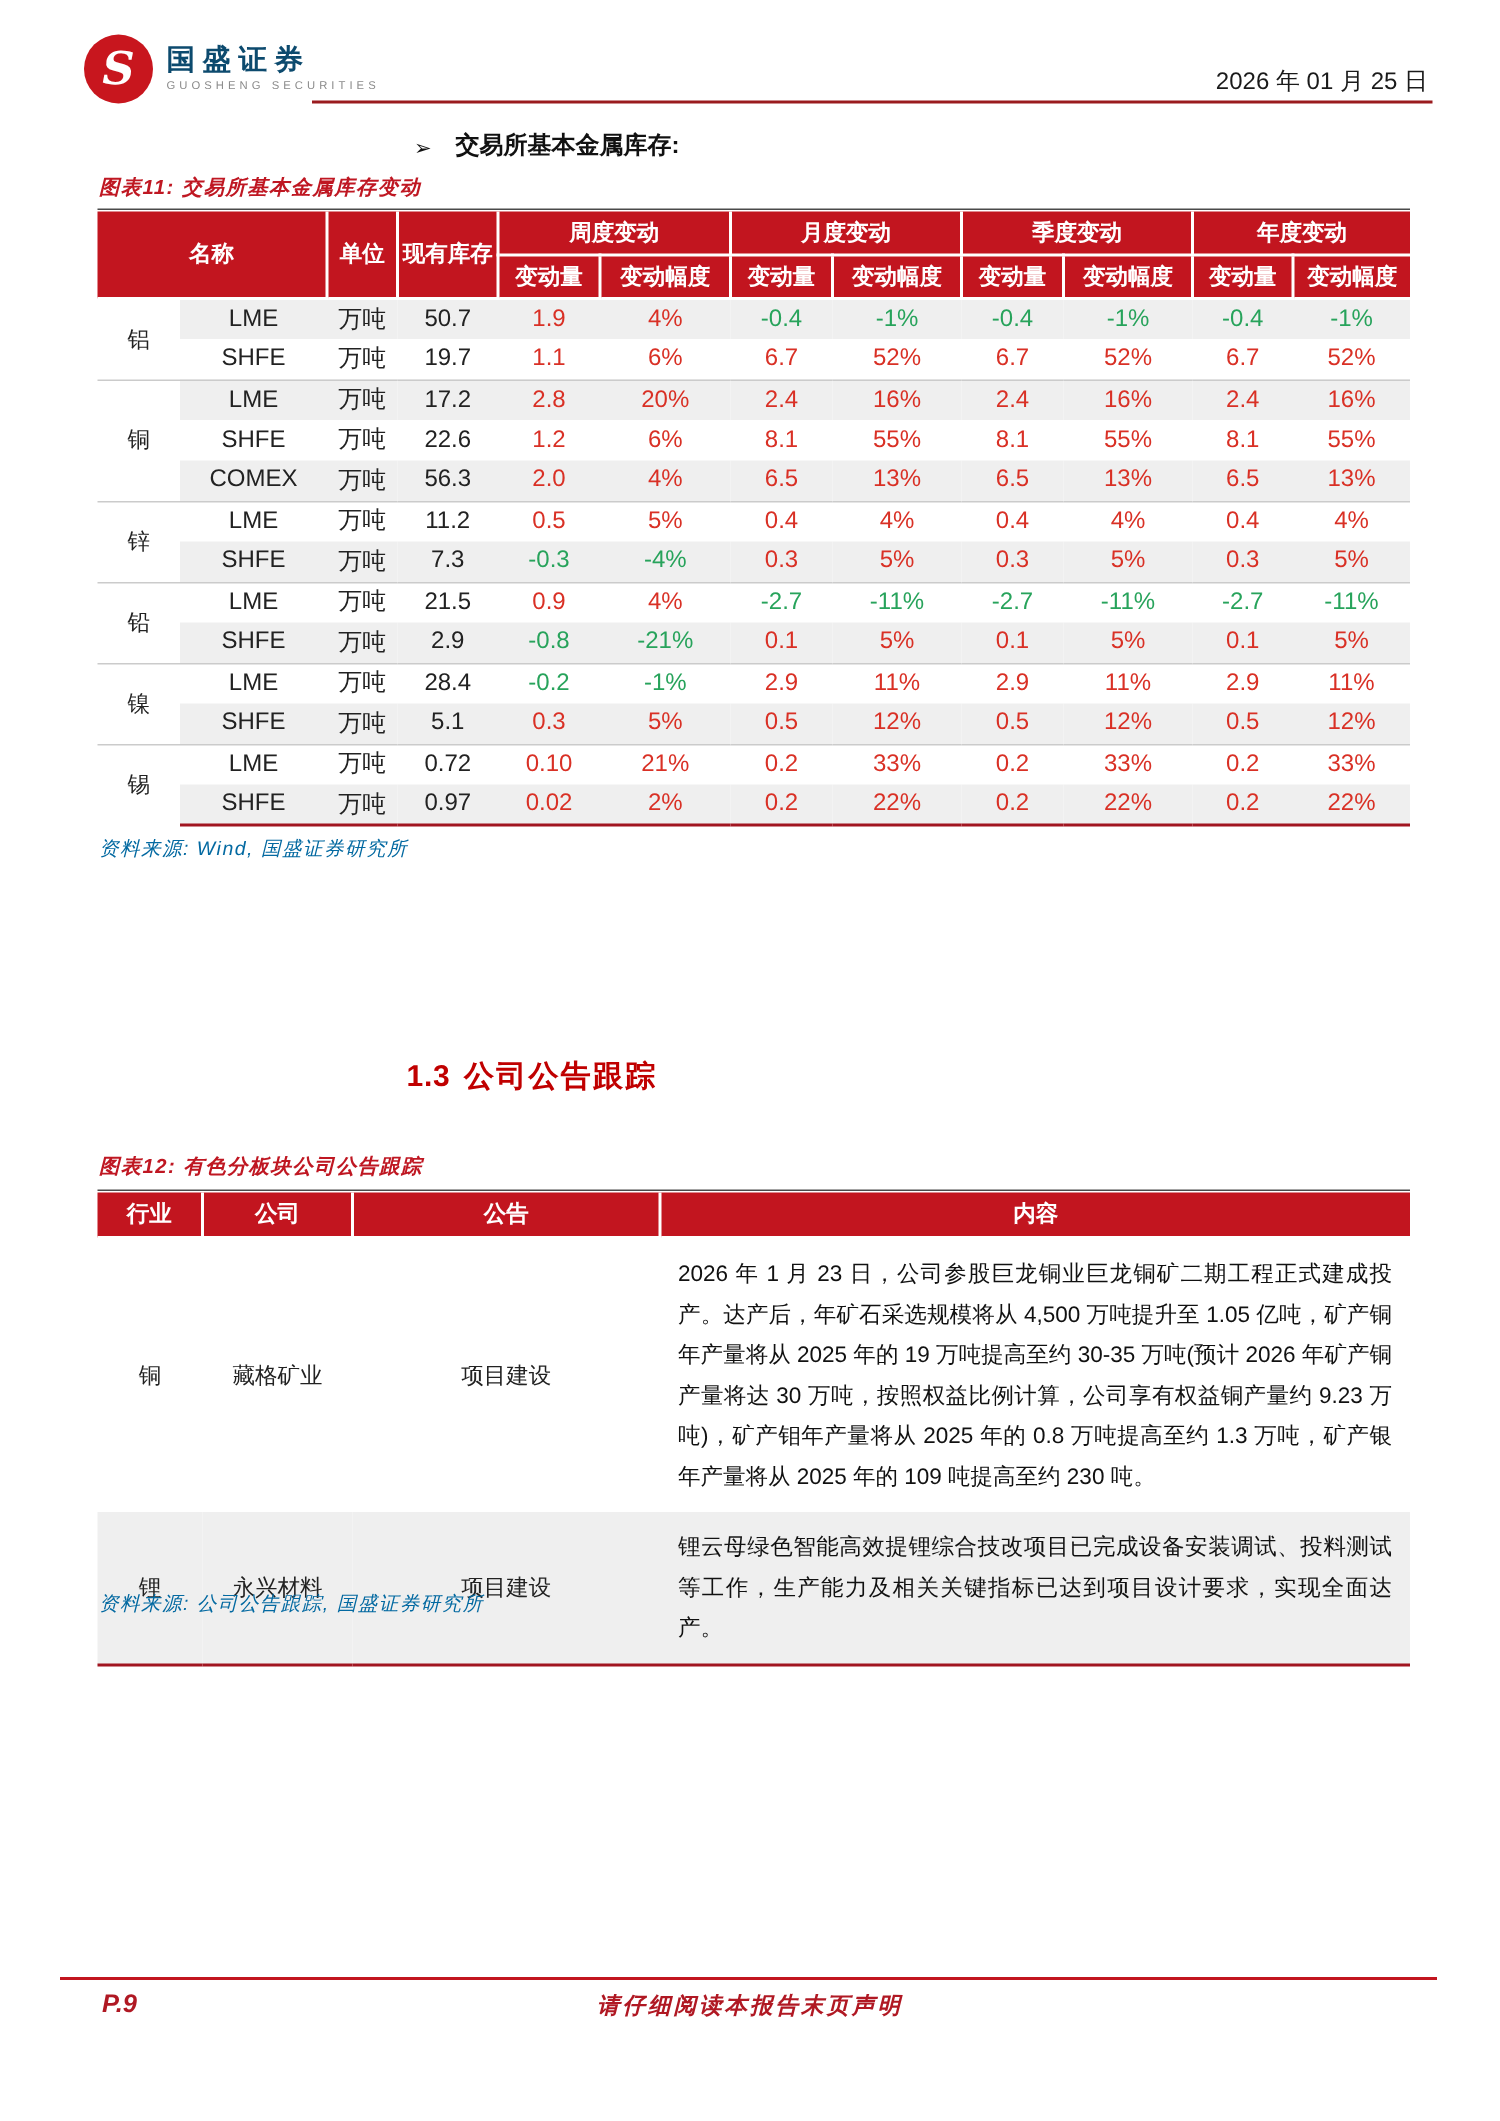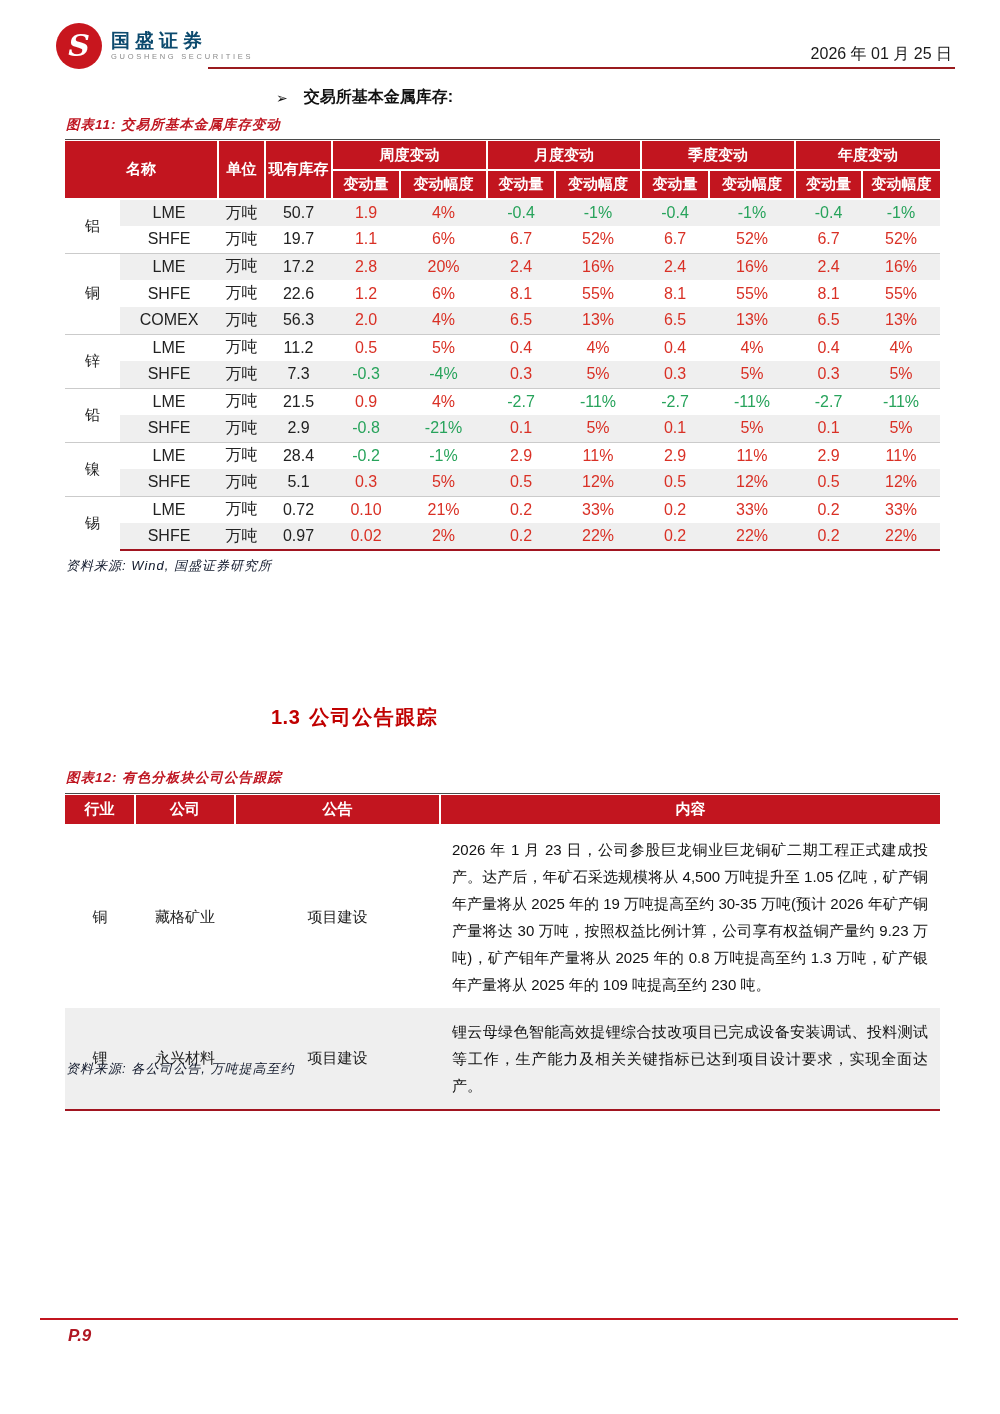--- a/index.html
+++ b/index.html
@@ -14,21 +14,21 @@
   .header-date{position:absolute;top:44px;right:48px;font-size:16px;color:#1a1a1a;}
   .header-line{position:absolute;top:67px;left:208px;width:747px;height:0;border-top:2px solid #9A1B1E;}
 
   
   .bullet{position:absolute;top:87px;left:276px;font-size:16px;font-weight:bold;color:#111;display:flex;gap:16px;align-items:center;}
   .bullet-marker{font-size:14px;font-weight:normal;}
 
   
   .fig-caption{position:absolute;left:66px;font-size:13.5px;font-style:italic;font-weight:bold;color:#BF1722;letter-spacing:1px;}
   .caption-rule{position:absolute;left:65px;width:875px;border-top:1px solid #4a4a4a;height:0;}
-  .source-note{position:absolute;left:66px;font-size:13px;font-style:italic;color:#0f172a;letter-spacing:1px;}
+  .source-note{position:absolute;left:66px;font-size:13px;font-style:italic;color:#0369a1;letter-spacing:1px;}
 
   
   .tbl{border-collapse:collapse;table-layout:fixed;width:875px;}
   .tbl1-wrap{position:absolute;top:141px;left:65px;}
   .tbl th{background:#C2151F;color:#fff;font-size:15px;font-weight:bold;text-align:center;vertical-align:middle;
           border-right:2px solid #fff;border-bottom:2px solid #fff;padding:2px 2px;}
   .tbl thead tr th:last-child{border-right:none;}
   .tbl1 thead tr{height:29px;}
   .tbl1 tbody tr{height:27px;}
   .tbl td{font-size:16px;text-align:center;vertical-align:middle;padding:0 2px;border:none;}
@@ -335,18 +335,19 @@
         </tr>
         <tr class="r2">
           <td>锂</td>
           <td>永兴材料</td>
           <td>项目建设</td>
           <td class="content-cell">锂云母绿色智能高效提锂综合技改项目已完成设备安装调试、投料测试等工作，生产能力及相关关键指标已达到项目设计要求，实现全面达产。</td>
         </tr>
       </tbody>
     </table>
   </div>
-  <div class="source-note" style="top:1060px;">资料来源: 各公司公告, 万吨提高至约</div>
+  <div class="source-note" style="top:1060px;">资料来源: 公司公告跟踪, 国盛证券研究所</div>
 
   <div class="footer-line"></div>
   <div class="footer-page">P.9</div>
+  <div class="footer-disclaimer">请仔细阅读本报告末页声明</div>
 
 </div>
 
 </body></html>

